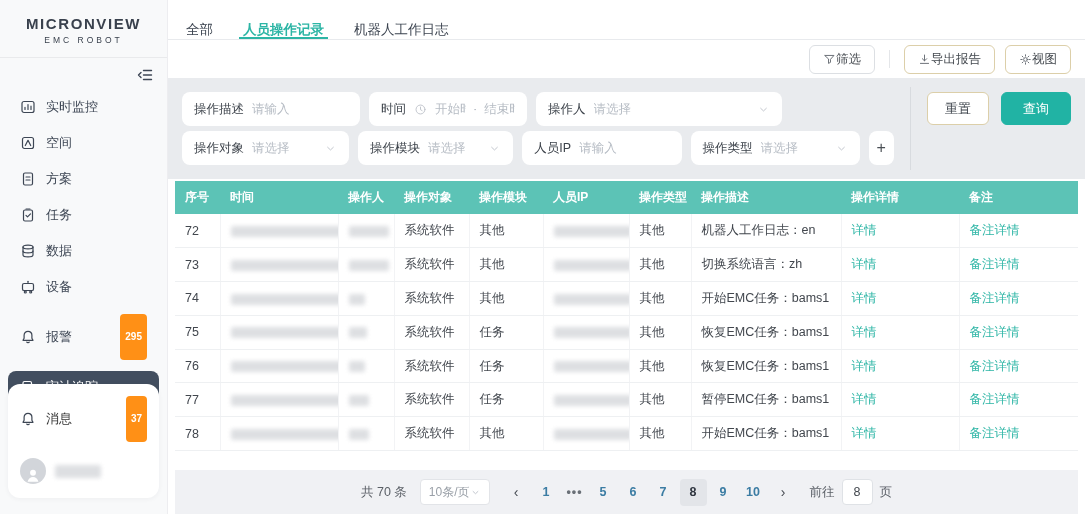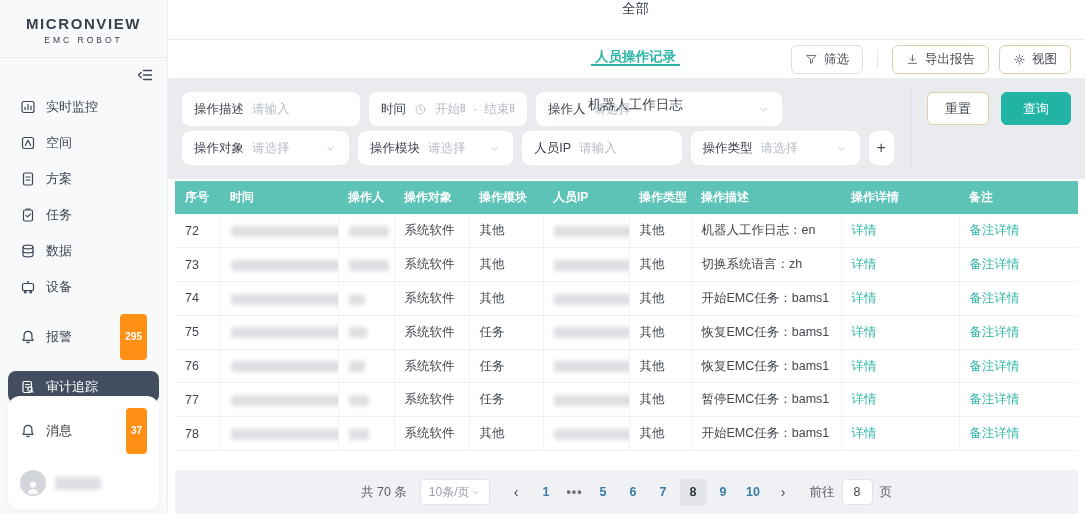--- a/index.html
+++ b/index.html
@@ -13,37 +13,37 @@
   .logo-line2 { font-size:8.5px; font-weight:400; letter-spacing:3px; color:#39414d; margin-top:3px; }
   .collapse-row { display:flex; justify-content:flex-end; padding:9px 14px 0; }
   .collapse-btn { color:#3d4654; cursor:pointer; display:inline-flex; }
   .menu { padding-top:4px; }
   .side-item { display:flex; align-items:center; gap:10px; padding:7px 12px; margin:4px 8px; border-radius:8px; color:#3d4654; cursor:pointer; }
   .side-item.active { background:#424e5f; color:#fff; }
   .sicon { display:inline-flex; width:16px; height:16px; flex-shrink:0; }
   .sicon svg { width:16px; height:16px; stroke:currentColor; fill:none; stroke-width:1.2; stroke-linecap:round; stroke-linejoin:round; }
   .slabel { font-size:13px; }
   .badge { margin-left:auto; background:#ff9016; color:#fff; font-size:10px; line-height:14px; padding:16px 5px; border-radius:4px; font-weight:700; }
-  .bottom-card { position:absolute; left:8px; right:8px; bottom:4px; background:#fff; border-radius:12px; padding:12px 12px 14px; box-shadow:0 1px 5px rgba(30,40,60,.05); }
+  .bottom-card { position:absolute; left:8px; right:8px; bottom:16px; background:#fff; border-radius:12px; padding:12px 12px 14px; box-shadow:0 1px 5px rgba(30,40,60,.05); }
   .msg-row { display:flex; align-items:center; gap:10px; cursor:pointer; }
   .msg-row svg { width:16px; height:16px; stroke:#3d4654; fill:none; stroke-width:1.2; stroke-linecap:round; stroke-linejoin:round; }
   .user-row { display:flex; align-items:center; gap:9px; margin-top:16px; cursor:pointer; }
   .avatar { width:26px; height:26px; border-radius:50%; background:#d2d5da; display:flex; align-items:flex-end; justify-content:center; overflow:hidden; }
   .avatar svg { width:18px; height:18px; }
   .blur-block { display:inline-block; height:11px; border-radius:2px; background:#c7cacf; filter:blur(2px); opacity:.6; vertical-align:middle; }
 
   
   .main { flex:1; display:flex; flex-direction:column; min-width:0; }
-  .tabbar { height:40px; border-bottom:1px solid #e8eaed; display:flex; align-items:center; padding-left:18px; gap:30px; flex-shrink:0;flex-direction:column; }
+  .tabbar { height:40px; border-bottom:1px solid #e8eaed; display:flex; align-items:flex-end; padding-left:18px; gap:30px; flex-shrink:0; }
   .tab { display:flex; align-items:center; font-size:13.5px; color:#3c4450; position:relative; cursor:pointer; }
   .tab.active { color:#2cb5a5; font-weight:600; }
   .tab.active::after { content:""; position:absolute; left:-4px; right:-4px; bottom:0; height:2px; background:#2cb5a5; }
 
   .toolbar { height:38px; display:flex; align-items:center; justify-content:flex-end; gap:10px; padding-right:14px; flex-shrink:0; }
-  .tbtn { height:29px; padding:0 13px; border-radius:6px; background:#fff; border:1px solid #dcdfe3; display:inline-flex; align-items:center; gap:6px; font-size:12.5px; color:#44494f; cursor:pointer; }
+  .tbtn { height:29px; padding:0 13px; border-radius:6px; background:#fff; border:1px solid #dcdfe3; display:inline-flex; align-items:center; font-size:12.5px; color:#44494f; cursor:pointer; }
   .tbtn.tan { border-color:#dccfa9; }
   .tbtn svg { width:13px; height:13px; stroke:#6a6f76; fill:none; stroke-width:1.2; stroke-linecap:round; stroke-linejoin:round; }
   .tb-divider { width:1px; height:18px; background:#e4e6e9; margin:0 4px; }
 
   
   .filters { background:#e9ebee; padding:9px 14px; display:flex; flex-shrink:0; }
   .filters-left { flex:1; min-width:0; }
   .frow { display:flex; gap:9px; margin:5px 0; }
   .ffield { background:#fff; border-radius:8px; height:34px; display:flex; align-items:center; padding:0 12px; gap:8px; cursor:text; }
   .flabel { color:#3c424a; font-size:12.5px; white-space:nowrap; }

